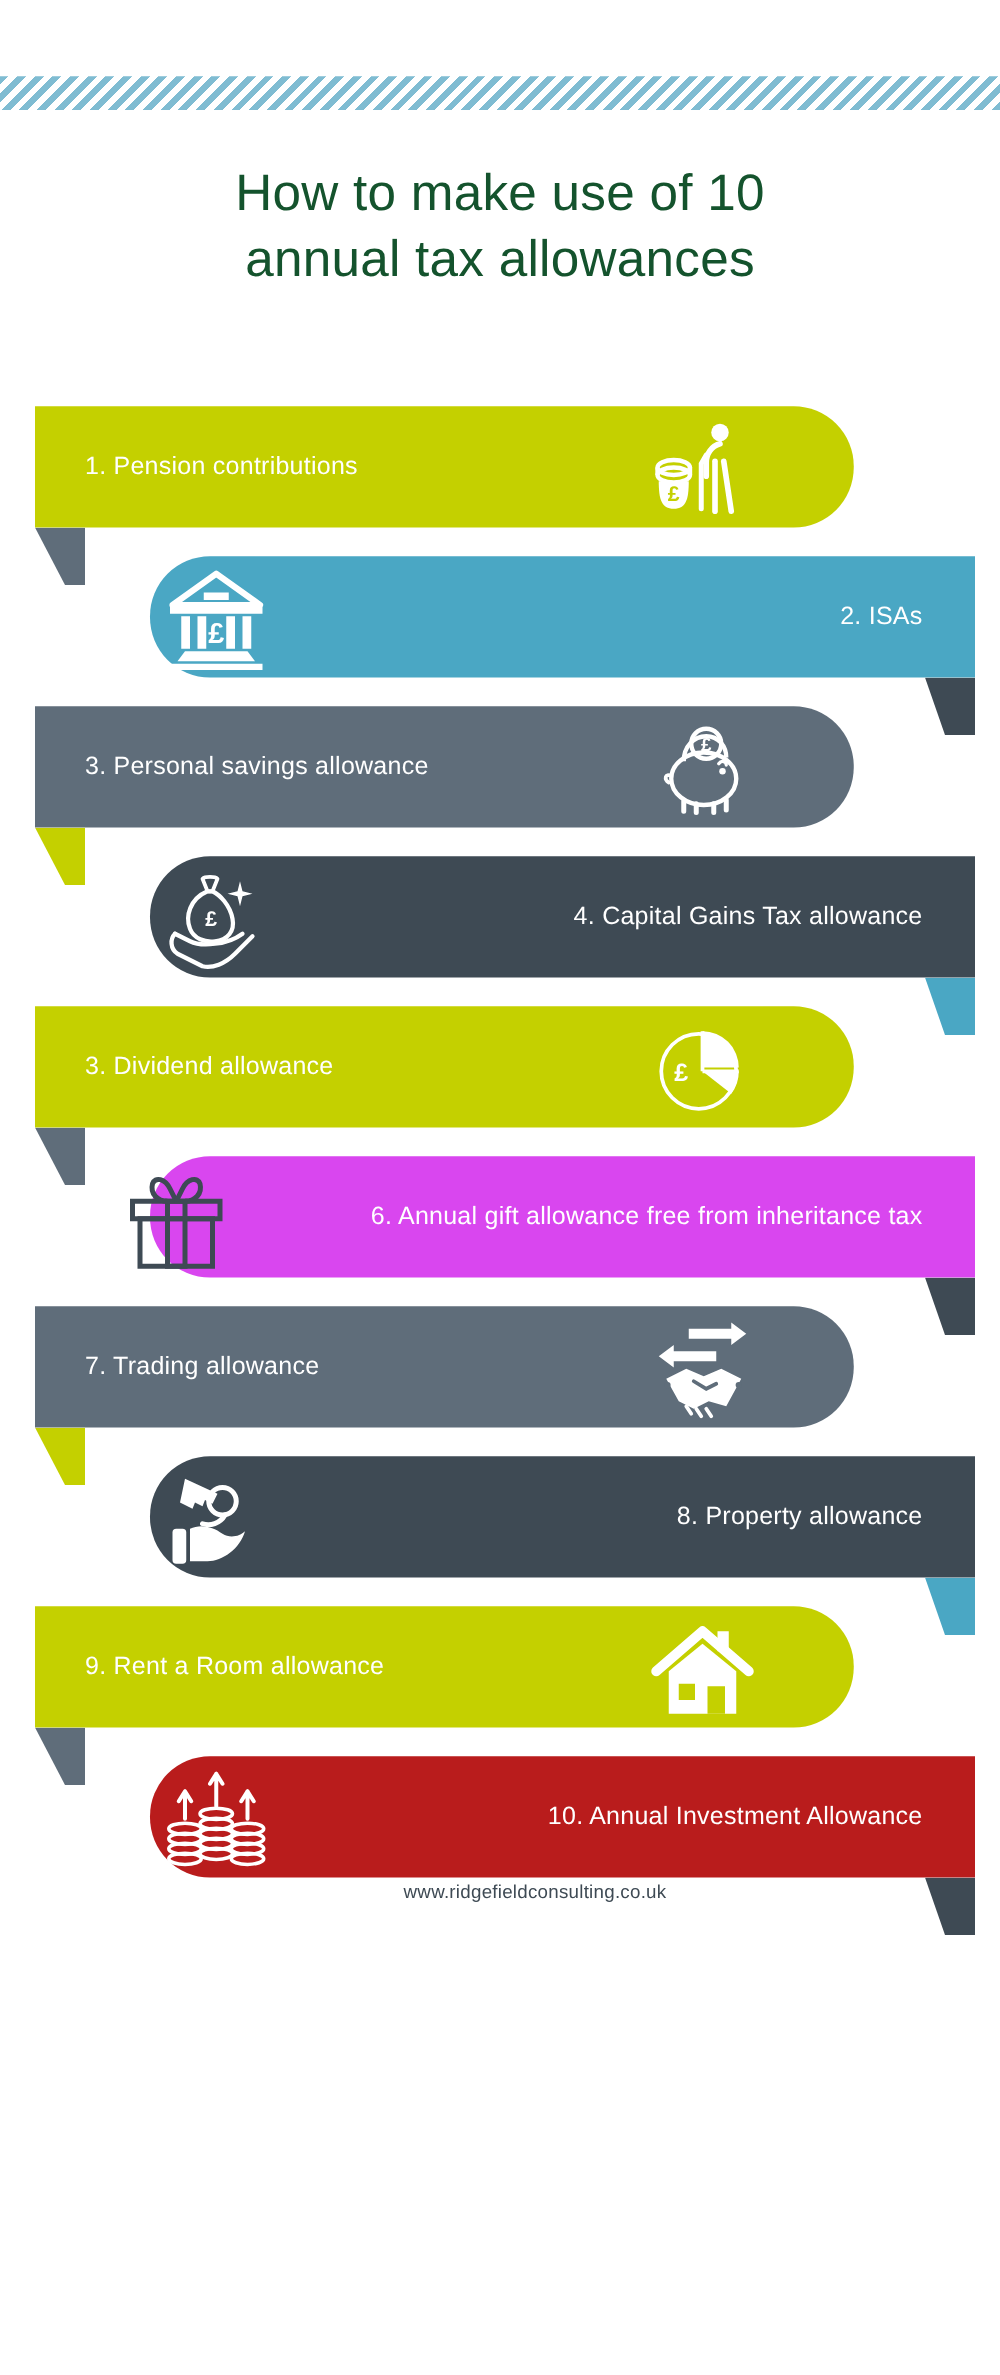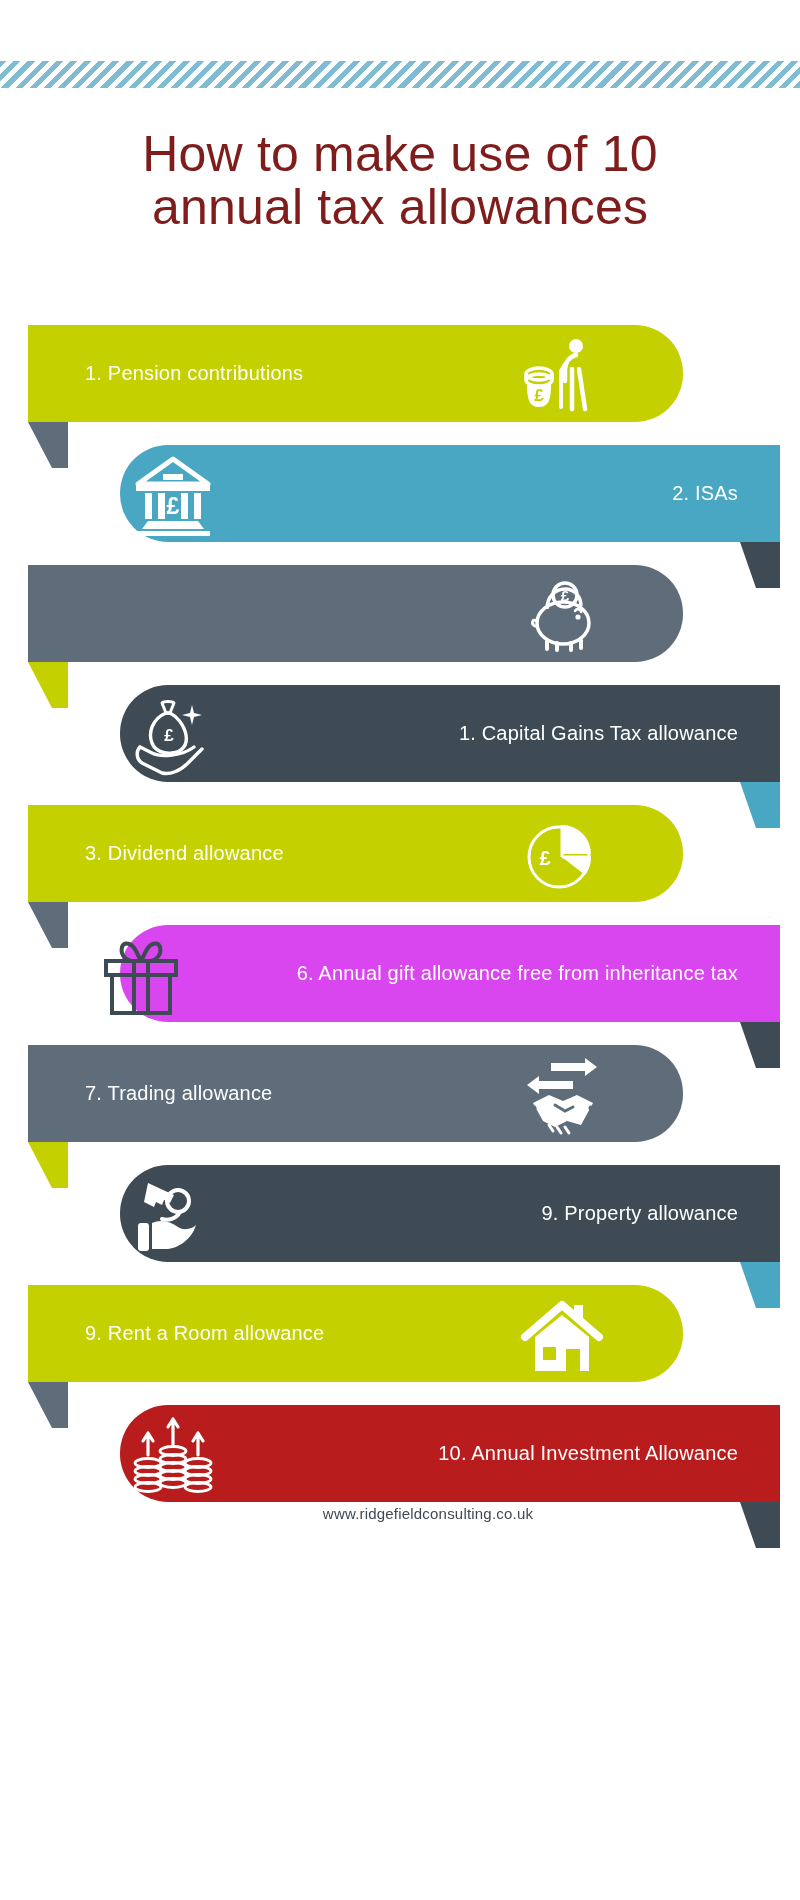--- a/index.html
+++ b/index.html
@@ -13,22 +13,22 @@
     position:absolute;left:0;top:61px;width:800px;height:27px;
     background:repeating-linear-gradient(
       -45deg,
       #7fbcd2 0px, #7fbcd2 5px,
       #ffffff 5px, #ffffff 10px);
   }
   
   #page-title{
     position:absolute;left:0;top:128px;width:800px;
     text-align:center;
-    font-size:50px;line-height:53px;font-weight:300;
-    color:#7f1d1d;letter-spacing:.2px;
+    font-size:41px;line-height:53px;font-weight:300;
+    color:#14532d;letter-spacing:.2px;
     white-space:pre-line;
   }
   
   #banner-stack{position:absolute;left:0;top:325px;width:800px;}
   .banner-row{position:relative;width:800px;height:120px;}
   .banner{
     position:absolute;top:0;height:97px;
     display:flex;align-items:center;
     box-sizing:border-box;
   }
@@ -39,21 +39,21 @@
     justify-content:flex-start;
   }
   .banner.right{
     left:120px;width:660px;
     border-radius:48px 0 0 48px;
     padding:0 42px 0 0;
     justify-content:flex-end;
   }
   .banner-label{
     color:#ffffff;font-size:20px;font-weight:400;
-    letter-spacing:.2px;white-space:nowrap;margin-left:17px;
+    letter-spacing:.2px;white-space:nowrap;
   }
   .banner.left .banner-label{margin-right:auto;}
   .banner.right .banner-label{margin-left:auto;}
   
   .icon-slot{
     display:flex;align-items:center;justify-content:center;
     width:86px;height:86px;flex:none;
   }
   .banner.left .icon-slot{position:absolute;right:78px;top:6px;}
   .banner.right .icon-slot{position:absolute;left:10px;top:6px;}
@@ -113,38 +113,39 @@
       <text x="43" y="63" font-family="sans-serif" font-size="23" font-weight="bold" text-anchor="middle" fill="#fff">£</text>
       <path d="M18 70 L68 70 L74 78 L12 78 Z" fill="#fff"></path>
       <rect x="6" y="80" width="74" height="5" fill="#fff"></rect>
     </svg>
         </span>
       </div>
       <div class="tail right" style="background: rgb(62, 74, 84);"></div>
     </div>
     <div class="banner-row">
       <div class="banner left" style="background: rgb(95, 109, 122);">
+        <span class="banner-label">3. Personal savings allowance</span>
         <span class="icon-slot">
     <svg viewBox="0 0 86 86" width="86" height="86" fill="none">
       <ellipse cx="44" cy="52" rx="26" ry="21" stroke="#fff" stroke-width="3.5"></ellipse>
       <path d="M28 38 C28 26 36 18 46 18 C56 18 62 26 62 35" stroke="#fff" stroke-width="3.5" fill="none"></path>
       <circle cx="46" cy="24" r="12" stroke="#fff" stroke-width="3.5" fill="none"></circle>
       <text x="46" y="30" font-family="sans-serif" font-size="15" font-weight="bold" text-anchor="middle" fill="#fff">£</text>
       <circle cx="59" cy="46" r="2.6" fill="#fff"></circle>
       <path d="M18 50 C13 47 12 53 16 55" stroke="#fff" stroke-width="3" fill="none" stroke-linecap="round"></path>
       <path d="M28 70 L28 78 M38 72 L38 79 M52 72 L52 79 M62 69 L62 77" stroke="#fff" stroke-width="4" stroke-linecap="round"></path>
       <path d="M56 40 C58 37 62 38 62 41" stroke="#fff" stroke-width="2.6" fill="none" stroke-linecap="round"></path>
     </svg>
         </span>
       </div>
       <div class="tail left" style="background: rgb(196, 208, 0);"></div>
     </div>
     <div class="banner-row">
       <div class="banner right" style="background: rgb(62, 74, 84);">
-        <span class="banner-label">1. Capital Gains Tax allowance</span>
+        <span class="banner-label">4. Capital Gains Tax allowance</span>
         <span class="icon-slot">
     <svg viewBox="0 0 86 86" width="86" height="86" fill="none">
       <path d="M32 12 C34 10 42 10 44 12 L40 22 L36 22 Z" stroke="#fff" stroke-width="3" stroke-linejoin="round"></path>
       <path d="M36 22 C22 28 18 42 22 52 C25 60 34 63 42 62 C52 61 58 54 56 44 C54 33 46 25 40 22 Z" stroke="#fff" stroke-width="3.4" stroke-linejoin="round"></path>
       <text x="39" y="50" font-family="sans-serif" font-size="17" font-weight="bold" text-anchor="middle" fill="#fff">£</text>
       <path d="M62 14 L64 22 L72 24 L64 26 L62 34 L60 26 L52 24 L60 22 Z" fill="#fff"></path>
       <path d="M10 56 L22 62 C26 64 34 65 42 64 C52 63 60 59 64 56" stroke="#fff" stroke-width="3.4" fill="none" stroke-linecap="round"></path>
       <path d="M10 56 C6 60 6 68 12 72 L32 82 C40 84 50 80 58 72 L72 58" stroke="#fff" stroke-width="3.4" fill="none" stroke-linejoin="round" stroke-linecap="round"></path>
     </svg>
         </span>
@@ -194,21 +195,21 @@
       <circle cx="15" cy="57" r="2.5" fill="#5f6d7a"></circle>
       <circle cx="72" cy="57" r="2.5" fill="#5f6d7a"></circle>
       <path d="M30 74 L34 80 M38 76 L42 82 M46 76 L50 82" stroke="#fff" stroke-width="3" stroke-linecap="round"></path>
     </svg>
         </span>
       </div>
       <div class="tail left" style="background: rgb(196, 208, 0);"></div>
     </div>
     <div class="banner-row">
       <div class="banner right" style="background: rgb(62, 74, 84);">
-        <span class="banner-label">9. Property allowance</span>
+        <span class="banner-label">8. Property allowance</span>
         <span class="icon-slot">
     <svg viewBox="0 0 86 86" width="86" height="86" fill="none">
       <path d="M18 12 L44 24 L40 32 L34 29 L32 34 L26 31 L24 36 L14 31 Z" fill="#fff"></path>
       <circle cx="48" cy="30" r="11" stroke="#fff" stroke-width="4" fill="none"></circle>
       <path d="M50 41 C46 48 38 50 32 48" stroke="#fff" stroke-width="4" fill="none" stroke-linecap="round"></path>
       <rect x="8" y="52" width="11" height="28" rx="3" fill="#fff"></rect>
       <path d="M22 52 C30 48 40 50 48 56 C54 60 62 58 66 54 C62 68 48 78 36 78 L22 78 Z" fill="#fff"></path>
     </svg>
         </span>
       </div>

